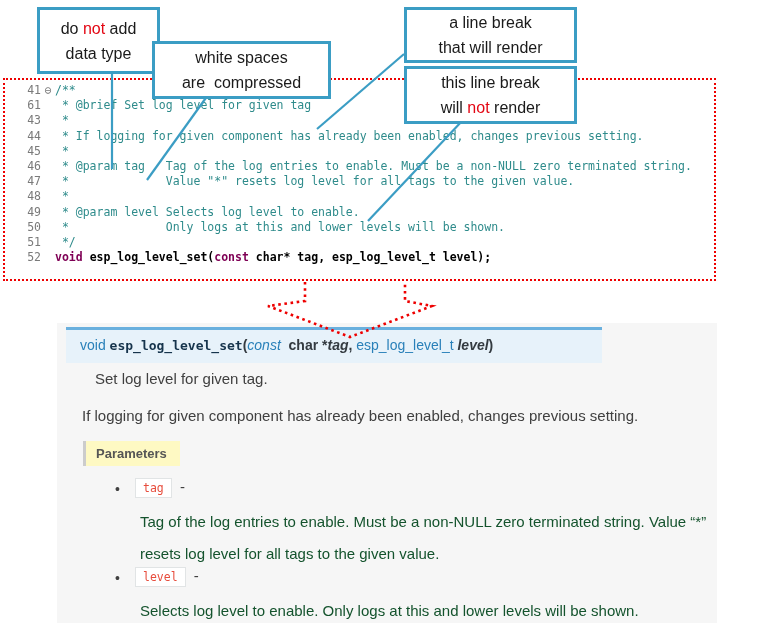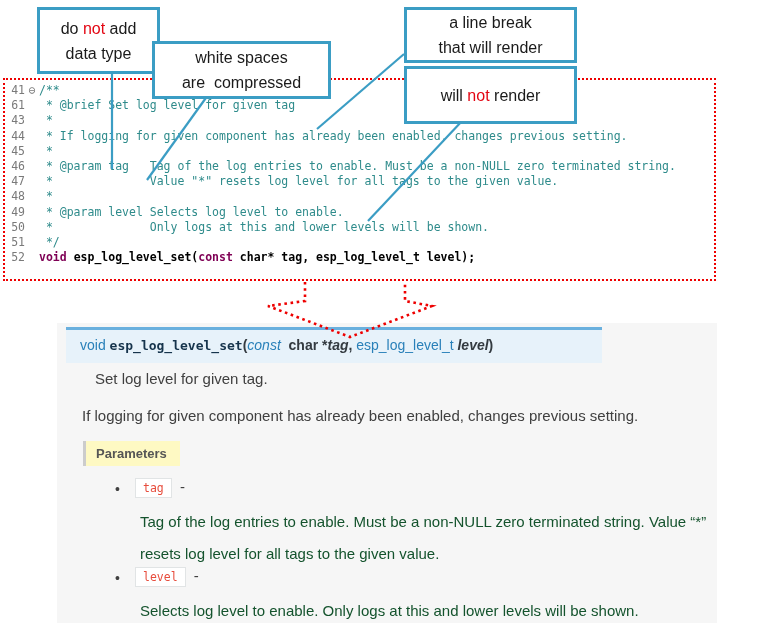--- a/index.html
+++ b/index.html
@@ -2,21 +2,21 @@
 <html><head>
 <meta charset="utf-8">
 <style>
   html,body{margin:0;padding:0;background:#fff;}
   .stage{position:relative;width:767px;height:637px;background:#fff;overflow:hidden;
          font-family:"Liberation Sans",sans-serif;}
 
   
   .code-block{position:absolute;left:3px;top:78px;width:709px;height:199px;
               border:2px dotted #ee0000;background:#fff;z-index:1;}
-  .code-lines{position:absolute;left:4px;top:3px;
+  .code-lines{position:absolute;left:20px;top:3px;
               font-family:"DejaVu Sans Mono",monospace;font-size:11.5px;line-height:15.2px;}
   .cl{display:flex;white-space:pre;}
   .ln{display:inline-block;width:16px;text-align:right;color:#7a7a7a;}
   .fold{display:inline-block;width:14px;text-align:center;color:#7a7a7a;}
   .ct{white-space:pre;}
   .cm{color:#2e8b8b;}
   .kw{color:#7f0055;font-weight:bold;}
   .pl{color:#000;font-weight:bold;}
 
   
@@ -97,20 +97,21 @@
     </div>
   <div class="callout co2">
       <div class="callout-line"><span>white spaces</span></div>
       <div class="callout-line"><span>are  compressed</span></div>
     </div>
   <div class="callout co3">
       <div class="callout-line"><span>a line break</span></div>
       <div class="callout-line"><span>that will render</span></div>
     </div>
   <div class="callout co4">
+      <div class="callout-line"><span>this line break</span></div>
       <div class="callout-line"><span>will </span><span class="red-word">not</span><span> render</span></div>
     </div>
 
   <div class="docs-panel">
     <div class="sig" id="sig"><span class="s-blue">void</span><span class="s-pl"> </span><span class="s-name">esp_log_level_set</span><span class="s-pl">(</span><span class="s-kwi">const</span><span class="s-pl">  </span><span class="s-pl">char</span><span class="s-pl"> *</span><span class="s-it">tag</span><span class="s-pl">, </span><span class="s-blue">esp_log_level_t</span><span class="s-pl"> </span><span class="s-it">level</span><span class="s-pl">)</span></div>
     <div class="brief">Set log level for given tag.</div>
     <div class="descr">If logging for given component has already been enabled, changes previous setting.</div>
     <div class="params-header">Parameters</div>
 
     <div class="param-item pi1">

